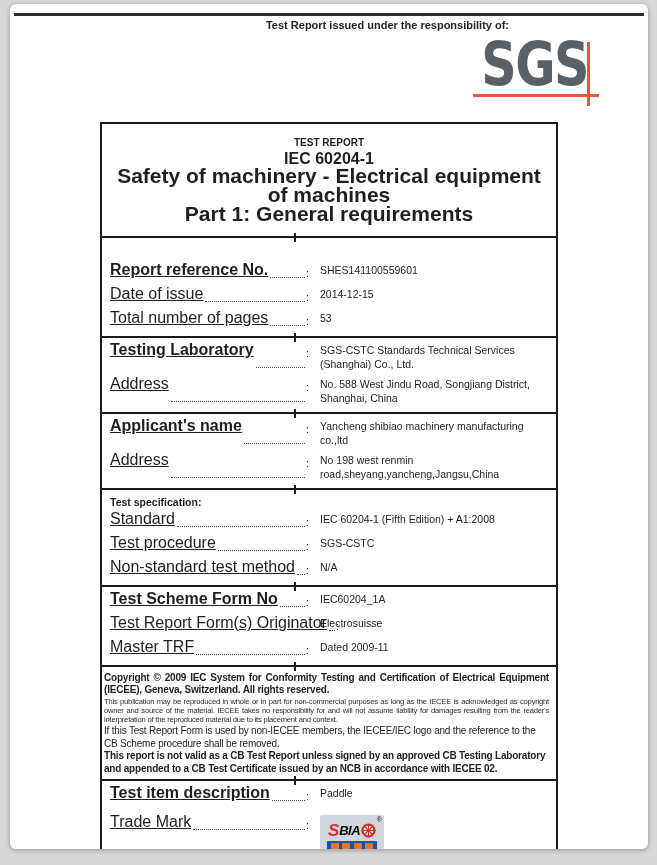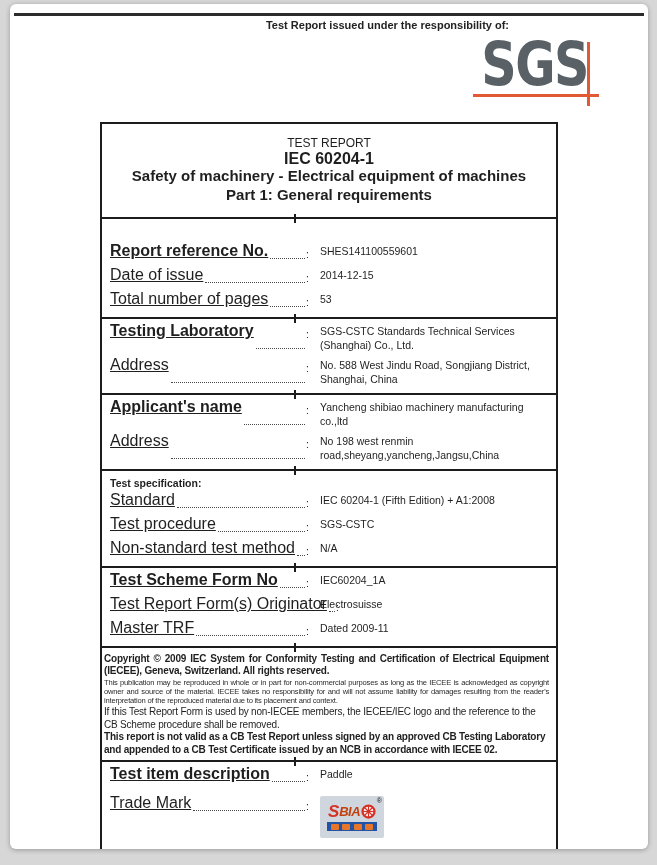--- a/index.html
+++ b/index.html
@@ -38,23 +38,23 @@
   .sgs-hline { position:absolute; top:90px; left:463px; width:126px; height:2.5px; background:#e25a33; }
   .sgs-vline { position:absolute; top:38px; left:577px; width:2.5px; height:64px; background:#e25a33; }
 
   
   .report-table {
     position:absolute; top:118px; left:90px; width:458px;
     border:2px solid #1c1c1c;
     background:#fff;
   }
   .title-block { text-align:center; padding:11px 6px 13px 6px; }
-  .t-sm  { font-size:12px; font-weight:normal; line-height:16px; }
+  .t-sm  { font-size:10px; font-weight:bold; line-height:16px; }
   .t-sm2 { font-size:16px; font-weight:bold; line-height:15px; }
-  .t-lg  { font-size:15px;   font-weight:bold; line-height:19px; }
+  .t-lg  { font-size:21px;   font-weight:bold; line-height:19px; }
   .sep { height:0; border-top:2px solid #1c1c1c; position:relative; }
   .tick { position:absolute; left:192px; top:-5px; width:1.5px; height:9px; background:#1c1c1c; }
   .spacer { height:20px; }
   .grp { padding:5px 8px 1px 8px; }
   .row { display:flex; margin-bottom:6px; }
   .lblcell { width:199px; flex:none; display:flex; }
   .lbl { font-size:16px; line-height:14px; white-space:nowrap;text-decoration:underline; }
   .b { font-weight:bold; }
   .leader { flex:1; min-width:6px; border-bottom:1.5px dotted #474747; margin:0 1px 3px 2px; }
   .colon::after { content:":"; font-size:10.5px; line-height:14px; }
@@ -73,21 +73,21 @@
   
   .tm-row { align-items:flex-start; margin-bottom:8px; }
   .tm-box {
     margin-left:11px; width:64px; height:42px;
     background:#cfd6de; border-radius:2px;
     display:flex; flex-direction:column; align-items:center; justify-content:center;
     position:relative;
   }
   .tm-top { display:flex; align-items:center; line-height:1; }
   .tm-s    { color:#d63125; font-weight:bold; font-style:italic; font-size:17px; }
-  .tm-rest { color:#c2410c; font-weight:bold; font-style:italic; font-size:13px; letter-spacing:-0.5px; }
+  .tm-rest { color:#000000; font-weight:bold; font-style:italic; font-size:13px; letter-spacing:-0.5px; }
   .tm-wheel { width:15px; height:15px; margin-left:1px; }
   .tm-reg { position:absolute; top:1px; right:2px; font-size:7px; color:#222; }
   .tm-bar {
     margin-top:2px; width:50px; height:9px; background:#2353a4;
     display:flex; align-items:center; justify-content:space-around; padding:0 2px;
   }
   .tm-cjk { width:8px; height:6px; background:#e8762a; border-radius:1px; }
 </style>
 </head>
 <body>

